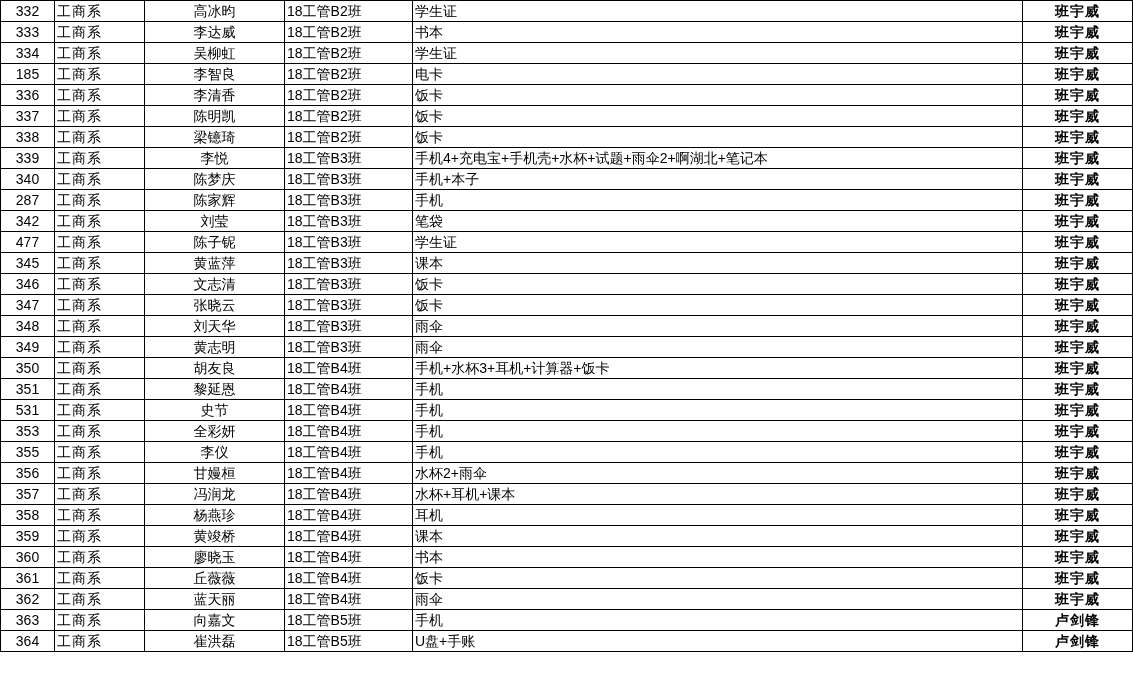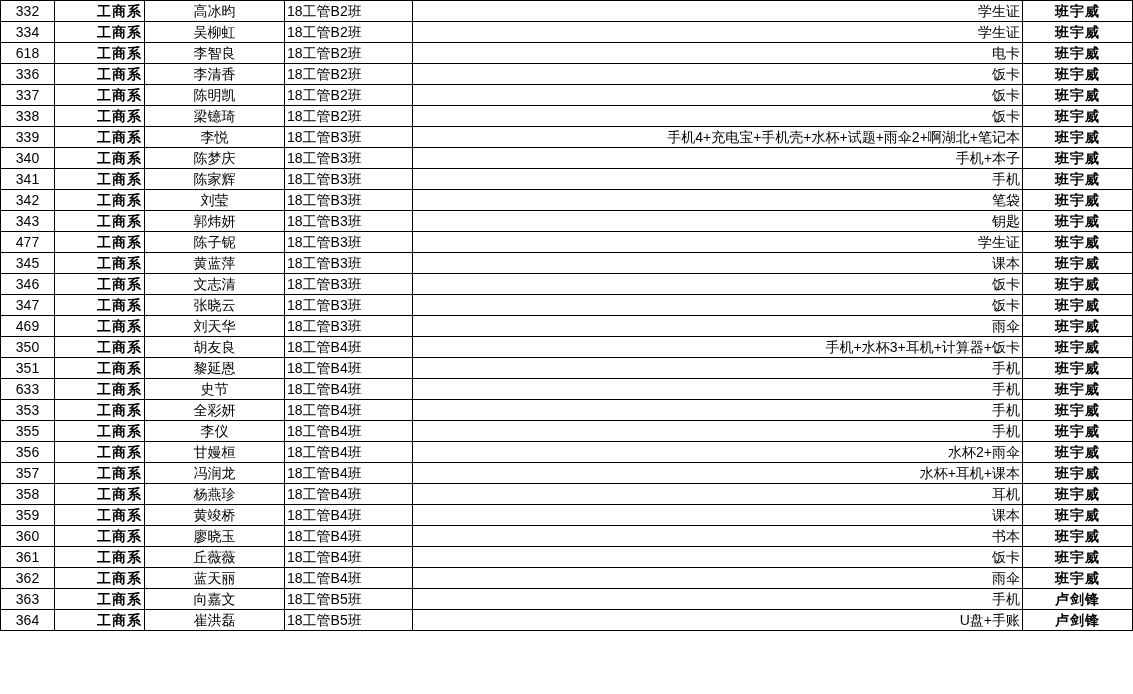--- a/index.html
+++ b/index.html
@@ -37,35 +37,35 @@
   col.c-class { width: 128px; }
   col.c-item  { width: 610px; }
   col.c-owner { width: 110px; }
 
   td.index {
     text-align: center;
     font-size: 15px;
     font-weight: normal;
   }
   td.dept {
-    text-align: right;
-    font-weight: bold;
+    text-align: left;
+    font-weight: normal;
     font-size: 15px;
     letter-spacing: 1px;
   }
   td.name {
     text-align: center;
     font-size: 15px;
     margin-left: 6px;
   }
   td.klass {
     font-size: 14px;
   }
   td.item {
-    text-align: right;
+    text-align: left;
     font-size: 14px;
     margin-top: 16px;
   }
   td.owner {
     text-align: center;
     font-weight: bold;
     font-size: 15px;
     letter-spacing: 1px;
   }
 </style>
@@ -84,29 +84,37 @@
   <tbody>
       <tr>
         <td class="index">332</td>
         <td class="dept">工商系</td>
         <td class="name">高冰昀</td>
         <td class="klass">18工管B2班</td>
         <td class="item">学生证</td>
         <td class="owner">班宇威</td>
       </tr>
       <tr>
+        <td class="index">333</td>
+        <td class="dept">工商系</td>
+        <td class="name">李达威</td>
+        <td class="klass">18工管B2班</td>
+        <td class="item">书本</td>
+        <td class="owner">班宇威</td>
+      </tr>
+      <tr>
         <td class="index">334</td>
         <td class="dept">工商系</td>
         <td class="name">吴柳虹</td>
         <td class="klass">18工管B2班</td>
         <td class="item">学生证</td>
         <td class="owner">班宇威</td>
       </tr>
       <tr>
-        <td class="index">618</td>
+        <td class="index">185</td>
         <td class="dept">工商系</td>
         <td class="name">李智良</td>
         <td class="klass">18工管B2班</td>
         <td class="item">电卡</td>
         <td class="owner">班宇威</td>
       </tr>
       <tr>
         <td class="index">336</td>
         <td class="dept">工商系</td>
         <td class="name">李清香</td>
@@ -140,44 +148,36 @@
       </tr>
       <tr>
         <td class="index">340</td>
         <td class="dept">工商系</td>
         <td class="name">陈梦庆</td>
         <td class="klass">18工管B3班</td>
         <td class="item">手机+本子</td>
         <td class="owner">班宇威</td>
       </tr>
       <tr>
-        <td class="index">341</td>
+        <td class="index">287</td>
         <td class="dept">工商系</td>
         <td class="name">陈家辉</td>
         <td class="klass">18工管B3班</td>
         <td class="item">手机</td>
         <td class="owner">班宇威</td>
       </tr>
       <tr>
         <td class="index">342</td>
         <td class="dept">工商系</td>
         <td class="name">刘莹</td>
         <td class="klass">18工管B3班</td>
         <td class="item">笔袋</td>
         <td class="owner">班宇威</td>
       </tr>
       <tr>
-        <td class="index">343</td>
-        <td class="dept">工商系</td>
-        <td class="name">郭炜妍</td>
-        <td class="klass">18工管B3班</td>
-        <td class="item">钥匙</td>
-        <td class="owner">班宇威</td>
-      </tr>
-      <tr>
         <td class="index">477</td>
         <td class="dept">工商系</td>
         <td class="name">陈子铌</td>
         <td class="klass">18工管B3班</td>
         <td class="item">学生证</td>
         <td class="owner">班宇威</td>
       </tr>
       <tr>
         <td class="index">345</td>
         <td class="dept">工商系</td>
@@ -196,45 +196,53 @@
       </tr>
       <tr>
         <td class="index">347</td>
         <td class="dept">工商系</td>
         <td class="name">张晓云</td>
         <td class="klass">18工管B3班</td>
         <td class="item">饭卡</td>
         <td class="owner">班宇威</td>
       </tr>
       <tr>
-        <td class="index">469</td>
+        <td class="index">348</td>
         <td class="dept">工商系</td>
         <td class="name">刘天华</td>
         <td class="klass">18工管B3班</td>
         <td class="item">雨伞</td>
         <td class="owner">班宇威</td>
       </tr>
       <tr>
+        <td class="index">349</td>
+        <td class="dept">工商系</td>
+        <td class="name">黄志明</td>
+        <td class="klass">18工管B3班</td>
+        <td class="item">雨伞</td>
+        <td class="owner">班宇威</td>
+      </tr>
+      <tr>
         <td class="index">350</td>
         <td class="dept">工商系</td>
         <td class="name">胡友良</td>
         <td class="klass">18工管B4班</td>
         <td class="item">手机+水杯3+耳机+计算器+饭卡</td>
         <td class="owner">班宇威</td>
       </tr>
       <tr>
         <td class="index">351</td>
         <td class="dept">工商系</td>
         <td class="name">黎延恩</td>
         <td class="klass">18工管B4班</td>
         <td class="item">手机</td>
         <td class="owner">班宇威</td>
       </tr>
       <tr>
-        <td class="index">633</td>
+        <td class="index">531</td>
         <td class="dept">工商系</td>
         <td class="name">史节</td>
         <td class="klass">18工管B4班</td>
         <td class="item">手机</td>
         <td class="owner">班宇威</td>
       </tr>
       <tr>
         <td class="index">353</td>
         <td class="dept">工商系</td>
         <td class="name">全彩妍</td>

